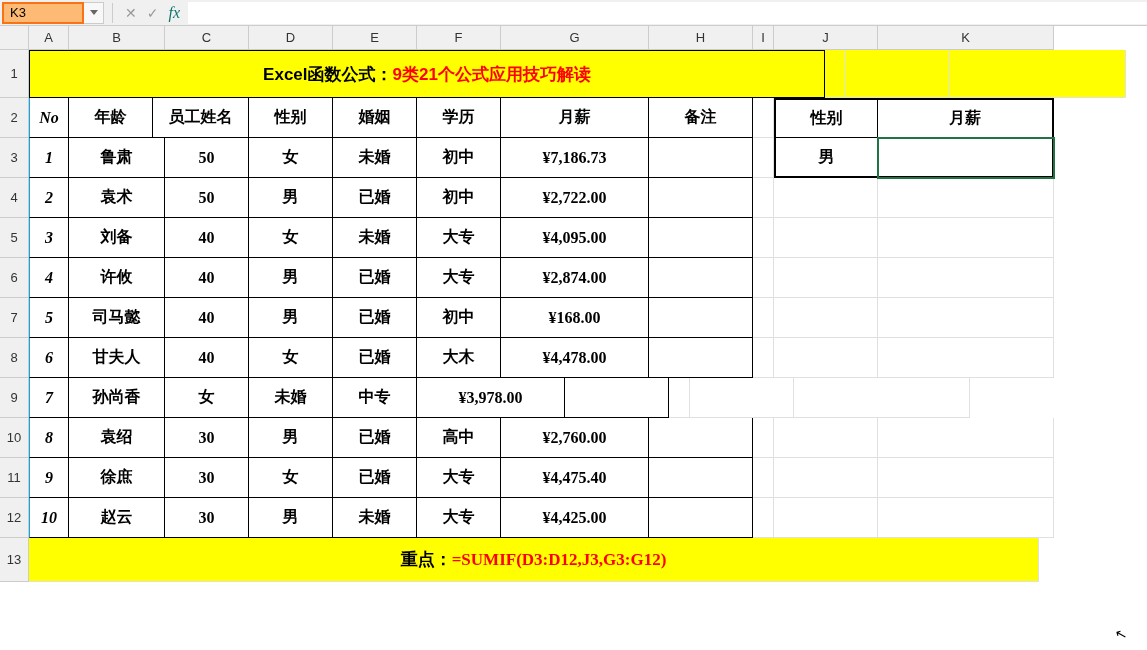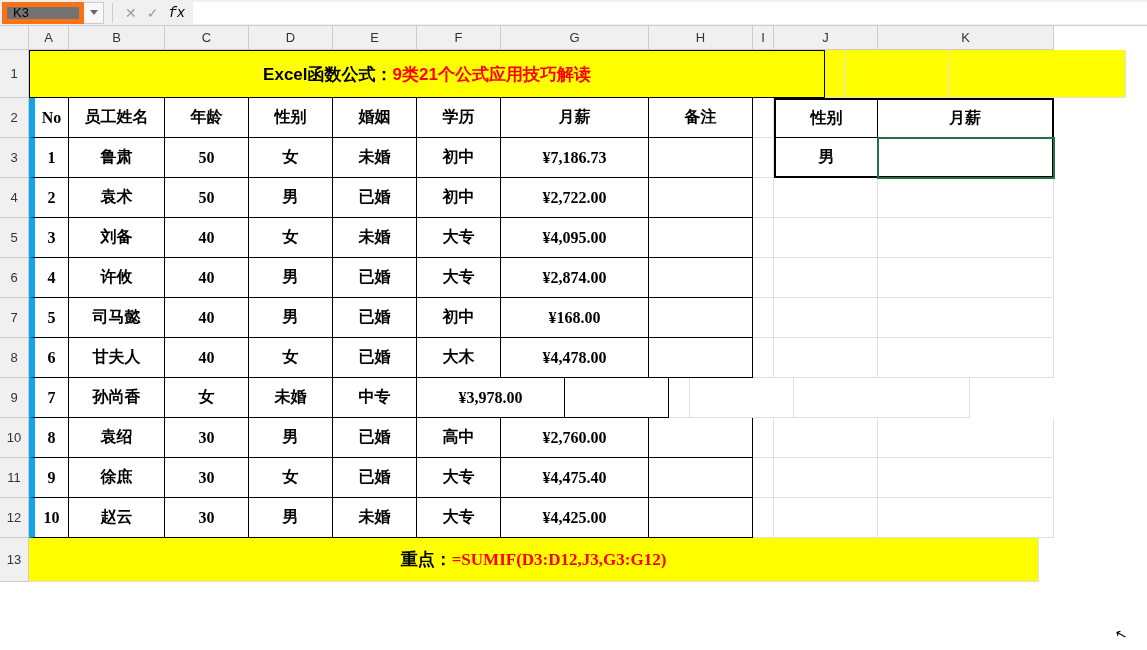--- a/index.html
+++ b/index.html
@@ -18,22 +18,22 @@
     .formula-bar {
       display: flex;
       align-items: center;
       height: 26px;
       background: #f0f0f0;
       border-bottom: 1px solid #ccc;
     }
     .name-box {
       width: 82px;
       height: 22px;
-      background: #737373;
-      border: 5px solid #f97316;
+      background: #fdba74;
+      border: 2px solid #f97316;
       margin-left: 2px;
       display: flex;
       align-items: center;
       padding: 0 6px;
       font-size: 13px;
     }
     .name-box-chevron {
       width: 20px;
       height: 22px;
       background: #f8f8f8;
@@ -57,23 +57,23 @@
       padding: 0 8px;
       color: #999;
     }
     .formula-btn {
       font-family: Arial, sans-serif;
       font-size: 14px;
       cursor: pointer;
     }
     .fx-label {
       font-style: italic;
-      font-family: Liberation Mono, monospace;
-      font-size: 14px;
-      color: #000000;
+      font-family: Liberation Serif, serif;
+      font-size: 16px;
+      color: #0f766e;
     }
     .formula-input {
       flex: 1;
       height: 22px;
       border: none;
       background: #fff;
       padding: 0 6px;
       outline: none;
     }
     .corner {
@@ -170,21 +170,21 @@
     .title-red { color: #ff0000; }
     
     
     .tbl {
       border-right: 1px solid #000;
       border-bottom: 1px solid #000;
       font-weight: bold;
       font-family: "SimSun", "Microsoft YaHei", serif;
       font-size: 16px;
     }
-    .tbl.tl { border-left: 6px solid #0ea5e9; }
+    .tbl.tl { border-left: 1px solid #0ea5e9; font-style: italic; }
     .hdr { font-size: 16px; }
     
     .side-tbl {
       border-right: 1px solid #000;
       border-bottom: 1px solid #000;
       font-weight: bold;
       font-family: "SimSun", "Microsoft YaHei", serif;
       font-size: 16px;
     }
     .side-tbl.tl { border-left: 2px solid #000; }
@@ -284,22 +284,22 @@
           <div class="cell title-cell r1">
             <span class="title-black">Excel函数公式：</span>
             <span class="title-red">9类21个公式应用技巧解读</span>
           </div>
           <div class="cell cI r1" style="background:#ffff00;border-bottom:1px solid #e0e0e0;"></div>
           <div class="cell cJ r1" style="background:#ffff00;"></div>
           <div class="cell cK r1" style="background:#ffff00;"></div>
         </div>
         <div class="grid-row">
           <div class="cell cA rN tbl hdr tl">No</div>
+          <div class="cell cC rN tbl hdr">年龄</div>
           <div class="cell cB rN tbl hdr">员工姓名</div>
-          <div class="cell cC rN tbl hdr">年龄</div>
           <div class="cell cD rN tbl hdr">性别</div>
           <div class="cell cE rN tbl hdr">婚姻</div>
           <div class="cell cF rN tbl hdr">学历</div>
           <div class="cell cG rN tbl hdr">月薪</div>
           <div class="cell cH rN tbl hdr">备注</div>
           <div class="cell cI rN"></div>
           <div class="cell cJ rN side-tbl hdr tt tl">性别</div>
           <div class="cell cK rN side-tbl hdr tt tr">月薪</div>
         </div>
         <div class="grid-row">

